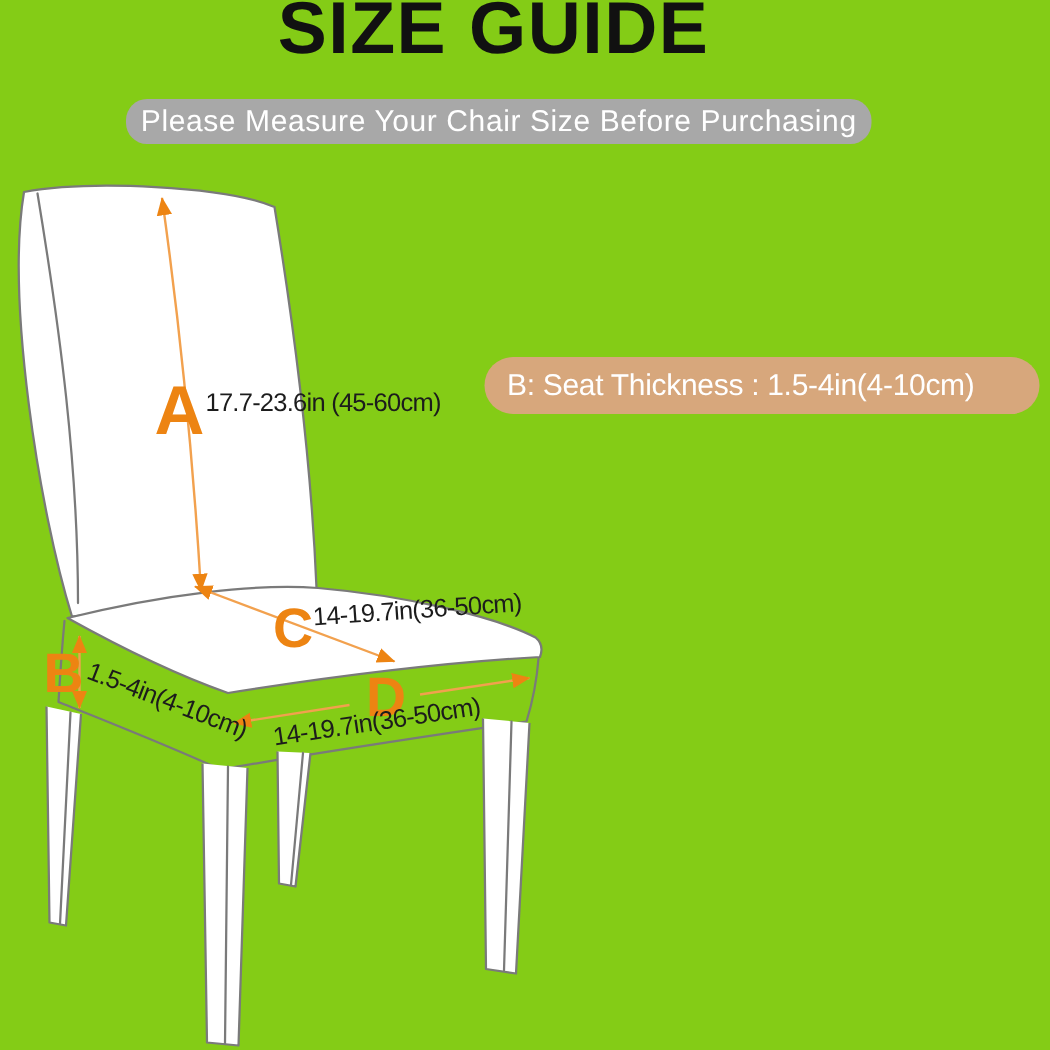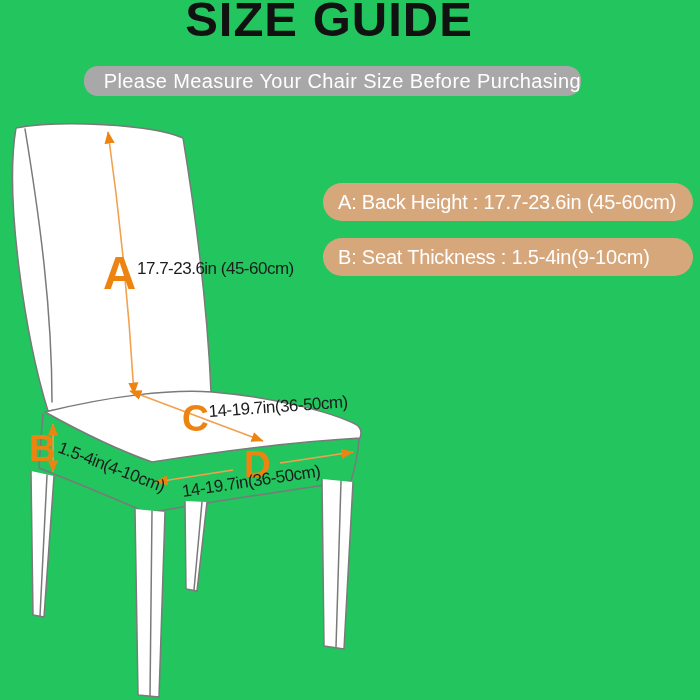--- a/index.html
+++ b/index.html
@@ -1,27 +1,27 @@
 <!DOCTYPE html>
 <html><head>
 <meta charset="utf-8">
 <style>
   html,body{margin:0;padding:0;background:#fff;}
   .stage{
-    position:relative;width:700px;height:700px;background:#22c55e;
+    position:relative;width:700px;height:700px;background:#84cc16;
     font-family:"Liberation Sans",sans-serif;overflow:hidden;
   }
   .title{
     position:absolute;top:-5px;left:0;width:658px;text-align:center;
     font-size:49px;font-weight:bold;color:#111;line-height:1.0;letter-spacing:1px;
   }
   .banner{
     position:absolute;left:84px;top:66px;width:497px;height:30px;
     background:#a8a8a8;border-radius:14px;color:#ffffff;
-    font-size:20px;line-height:30px;text-align:right;letter-spacing:0.4px;
+    font-size:20px;line-height:30px;text-align:center;letter-spacing:0.4px;
     white-space:nowrap;
   }
   .pill{
     position:absolute;left:323px;width:370px;height:38px;background:#d7a77c;
     border-radius:19px;color:#ffffff;font-size:20px;line-height:38px;
     padding-left:15px;box-sizing:border-box;letter-spacing:-0.2px;white-space:nowrap;
   }
   .pill-a{top:183px;} .pill-b{top:238px;} .pill-c{top:296px;} .pill-d{top:355px;}
   svg{position:absolute;left:0;top:0;}
   .chair-line{fill:none;stroke:#7a7a7a;stroke-width:1.5;stroke-linejoin:round;stroke-linecap:round;}
@@ -76,20 +76,17 @@
     <text class="abc-letter" x="29" y="461" font-size="37">B</text>
     <text class="abc-letter" x="182" y="431" font-size="37">C</text>
     <text class="abc-letter" x="244" y="477" font-size="37">D</text>
 
     <text class="meas" x="137" y="274">17.7-23.6in (45-60cm)</text>
     <text class="meas" x="57" y="452" transform="rotate(21 57 452)" font-size="15">1.5-4in(4-10cm)</text>
     <text class="meas" x="209" y="417" transform="rotate(-4 209 417)">14-19.7in(36-50cm)</text>
     <text class="meas" x="183" y="497" transform="rotate(-8.5 183 497)">14-19.7in(36-50cm)</text>
   </svg>
 
-  <div class="pill pill-a">
-    <span>A: Back Height : 17.7-23.6in (45-60cm)</span>
-  </div>
   <div class="pill pill-b">
-    <span>B: Seat Thickness : 1.5-4in(9-10cm)</span>
+    <span>B: Seat Thickness : 1.5-4in(4-10cm)</span>
   </div>
 
 </div>
 
 </body></html>

